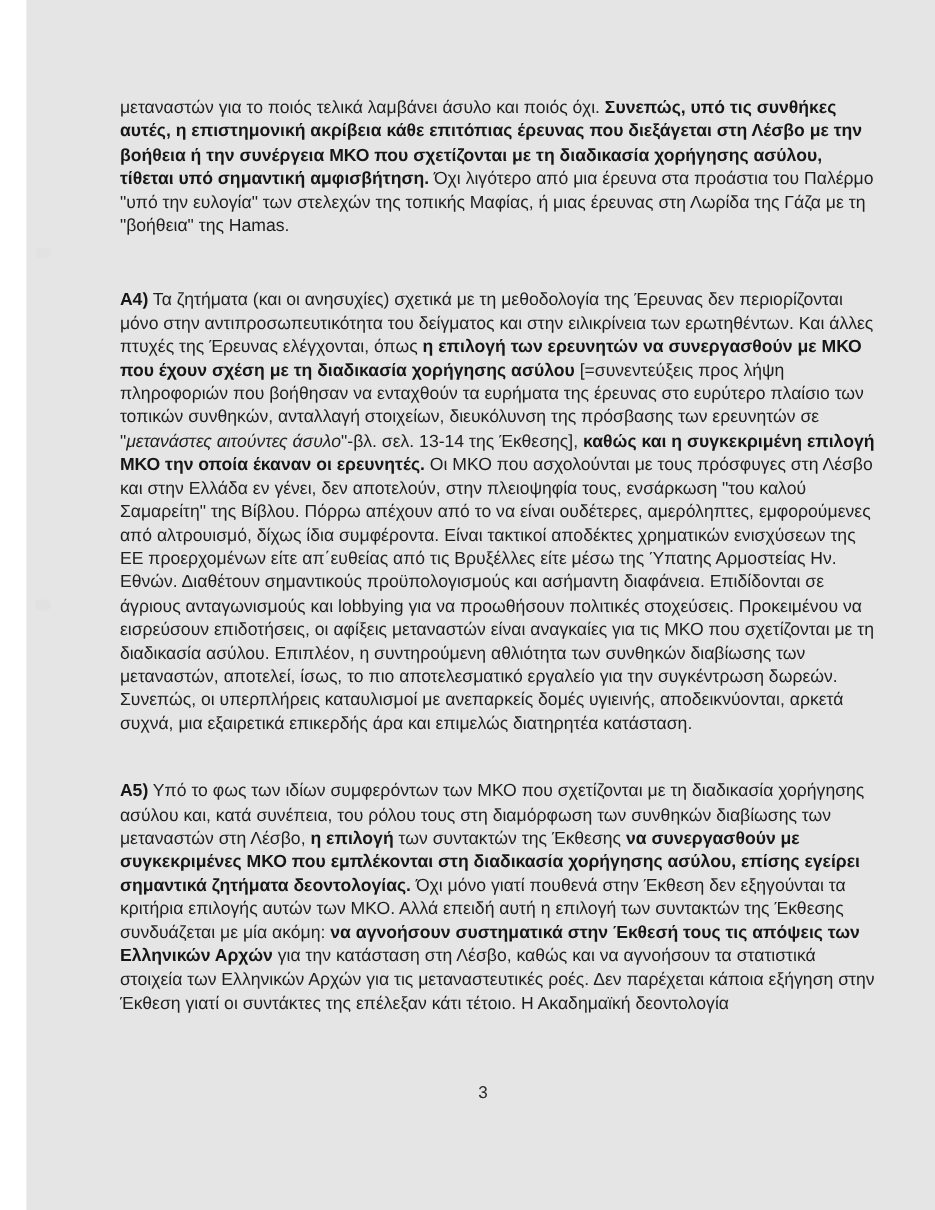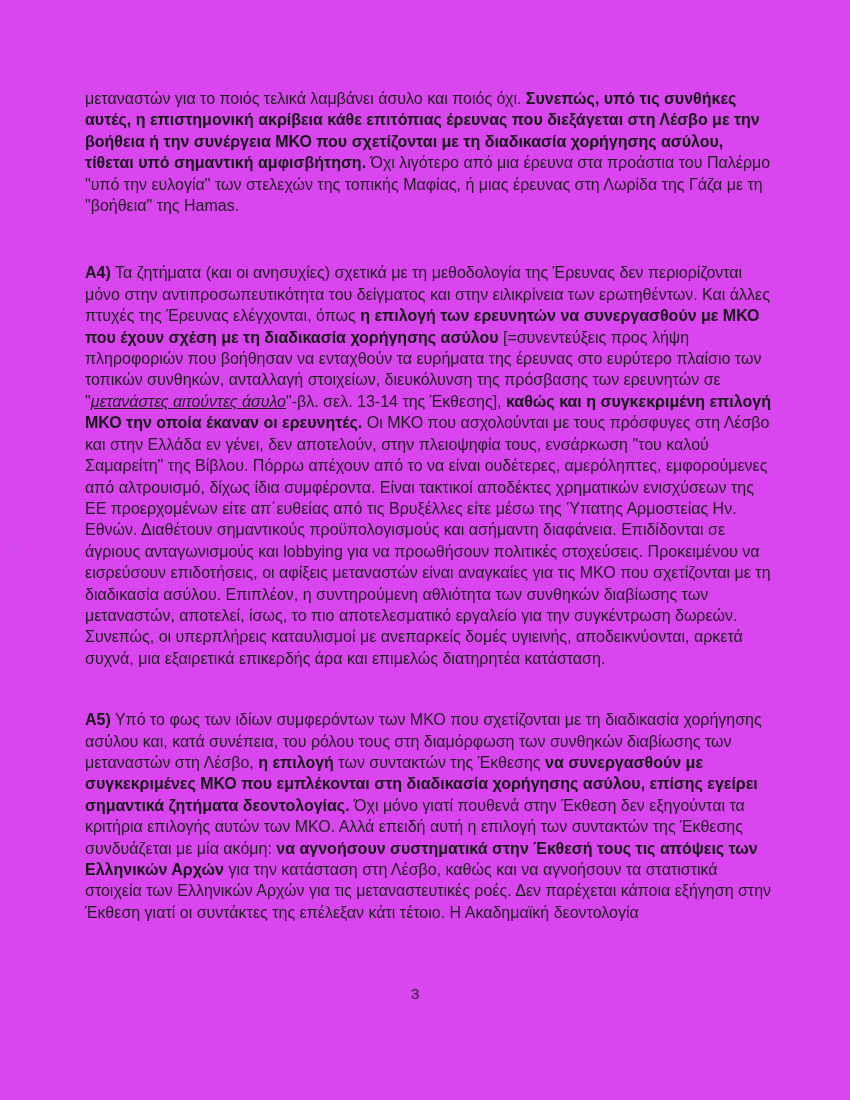--- a/index.html
+++ b/index.html
@@ -10,21 +10,22 @@
   body {
     width: 850px;
     height: 1100px;
     position: relative;
     font-family: "Liberation Sans", "DejaVu Sans", sans-serif;
     overflow: hidden;
   }
   .page {
     position: absolute;
     inset: 0;
-    background: #d946ef;
+    background: #e5e5e5;
+    margin-left: 24px;
   }
   
   .scan-smudge {
     position: absolute;
     left: 8px;
     width: 14px;
     height: 10px;
     background: #9a9aa0;
     opacity: 0.05;
     border-radius: 40%;
@@ -39,21 +40,21 @@
     line-height: 21.4px;
     text-align: left;
   }
   .para {
     margin: 0;
     padding: 0;
   }
   .para.gap-a4 { margin-top: 46px; }
   .para.gap-a5 { margin-top: 40px; }
   .b { font-weight: bold; color: #161616; }
-  .i { font-style: italic; text-decoration: underline; }
+  .i { font-style: italic; }
   .page-number {
     position: absolute;
     left: 85px;
     top: 985px;
     width: 660px;
     text-align: center;
     color: #2a2a2a;
     font-size: 15.5px;
   }
 </style>

